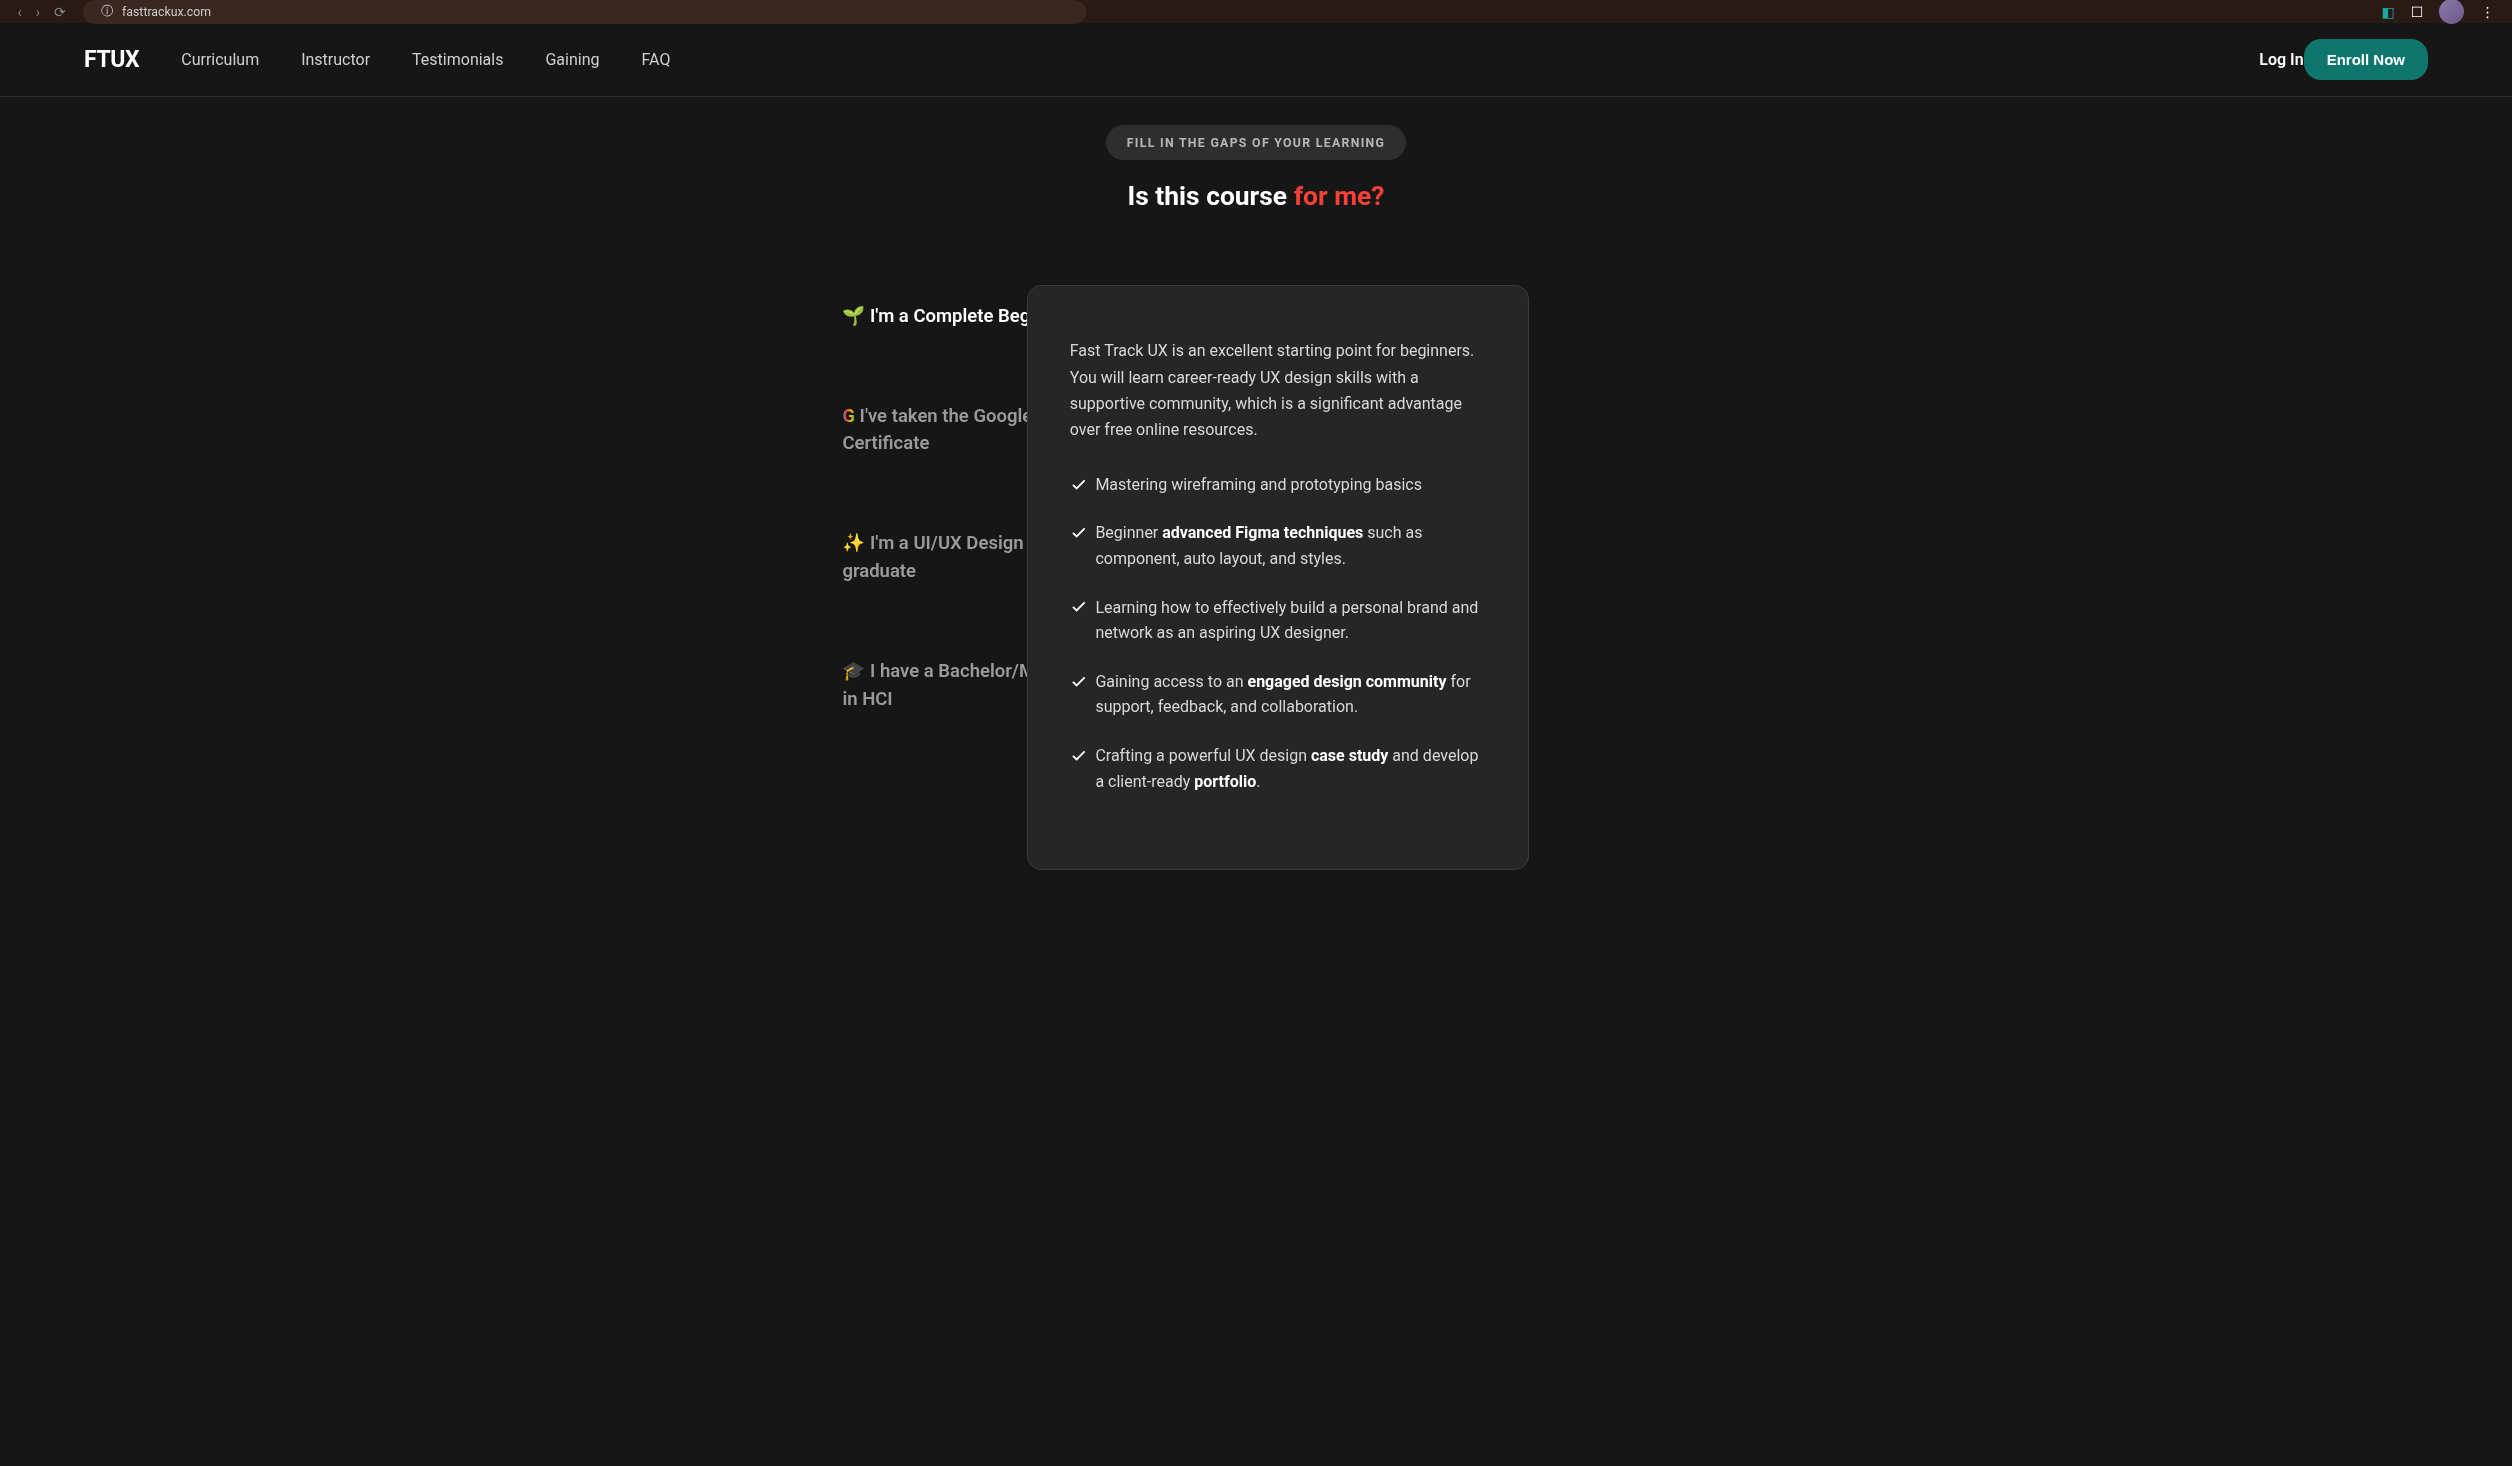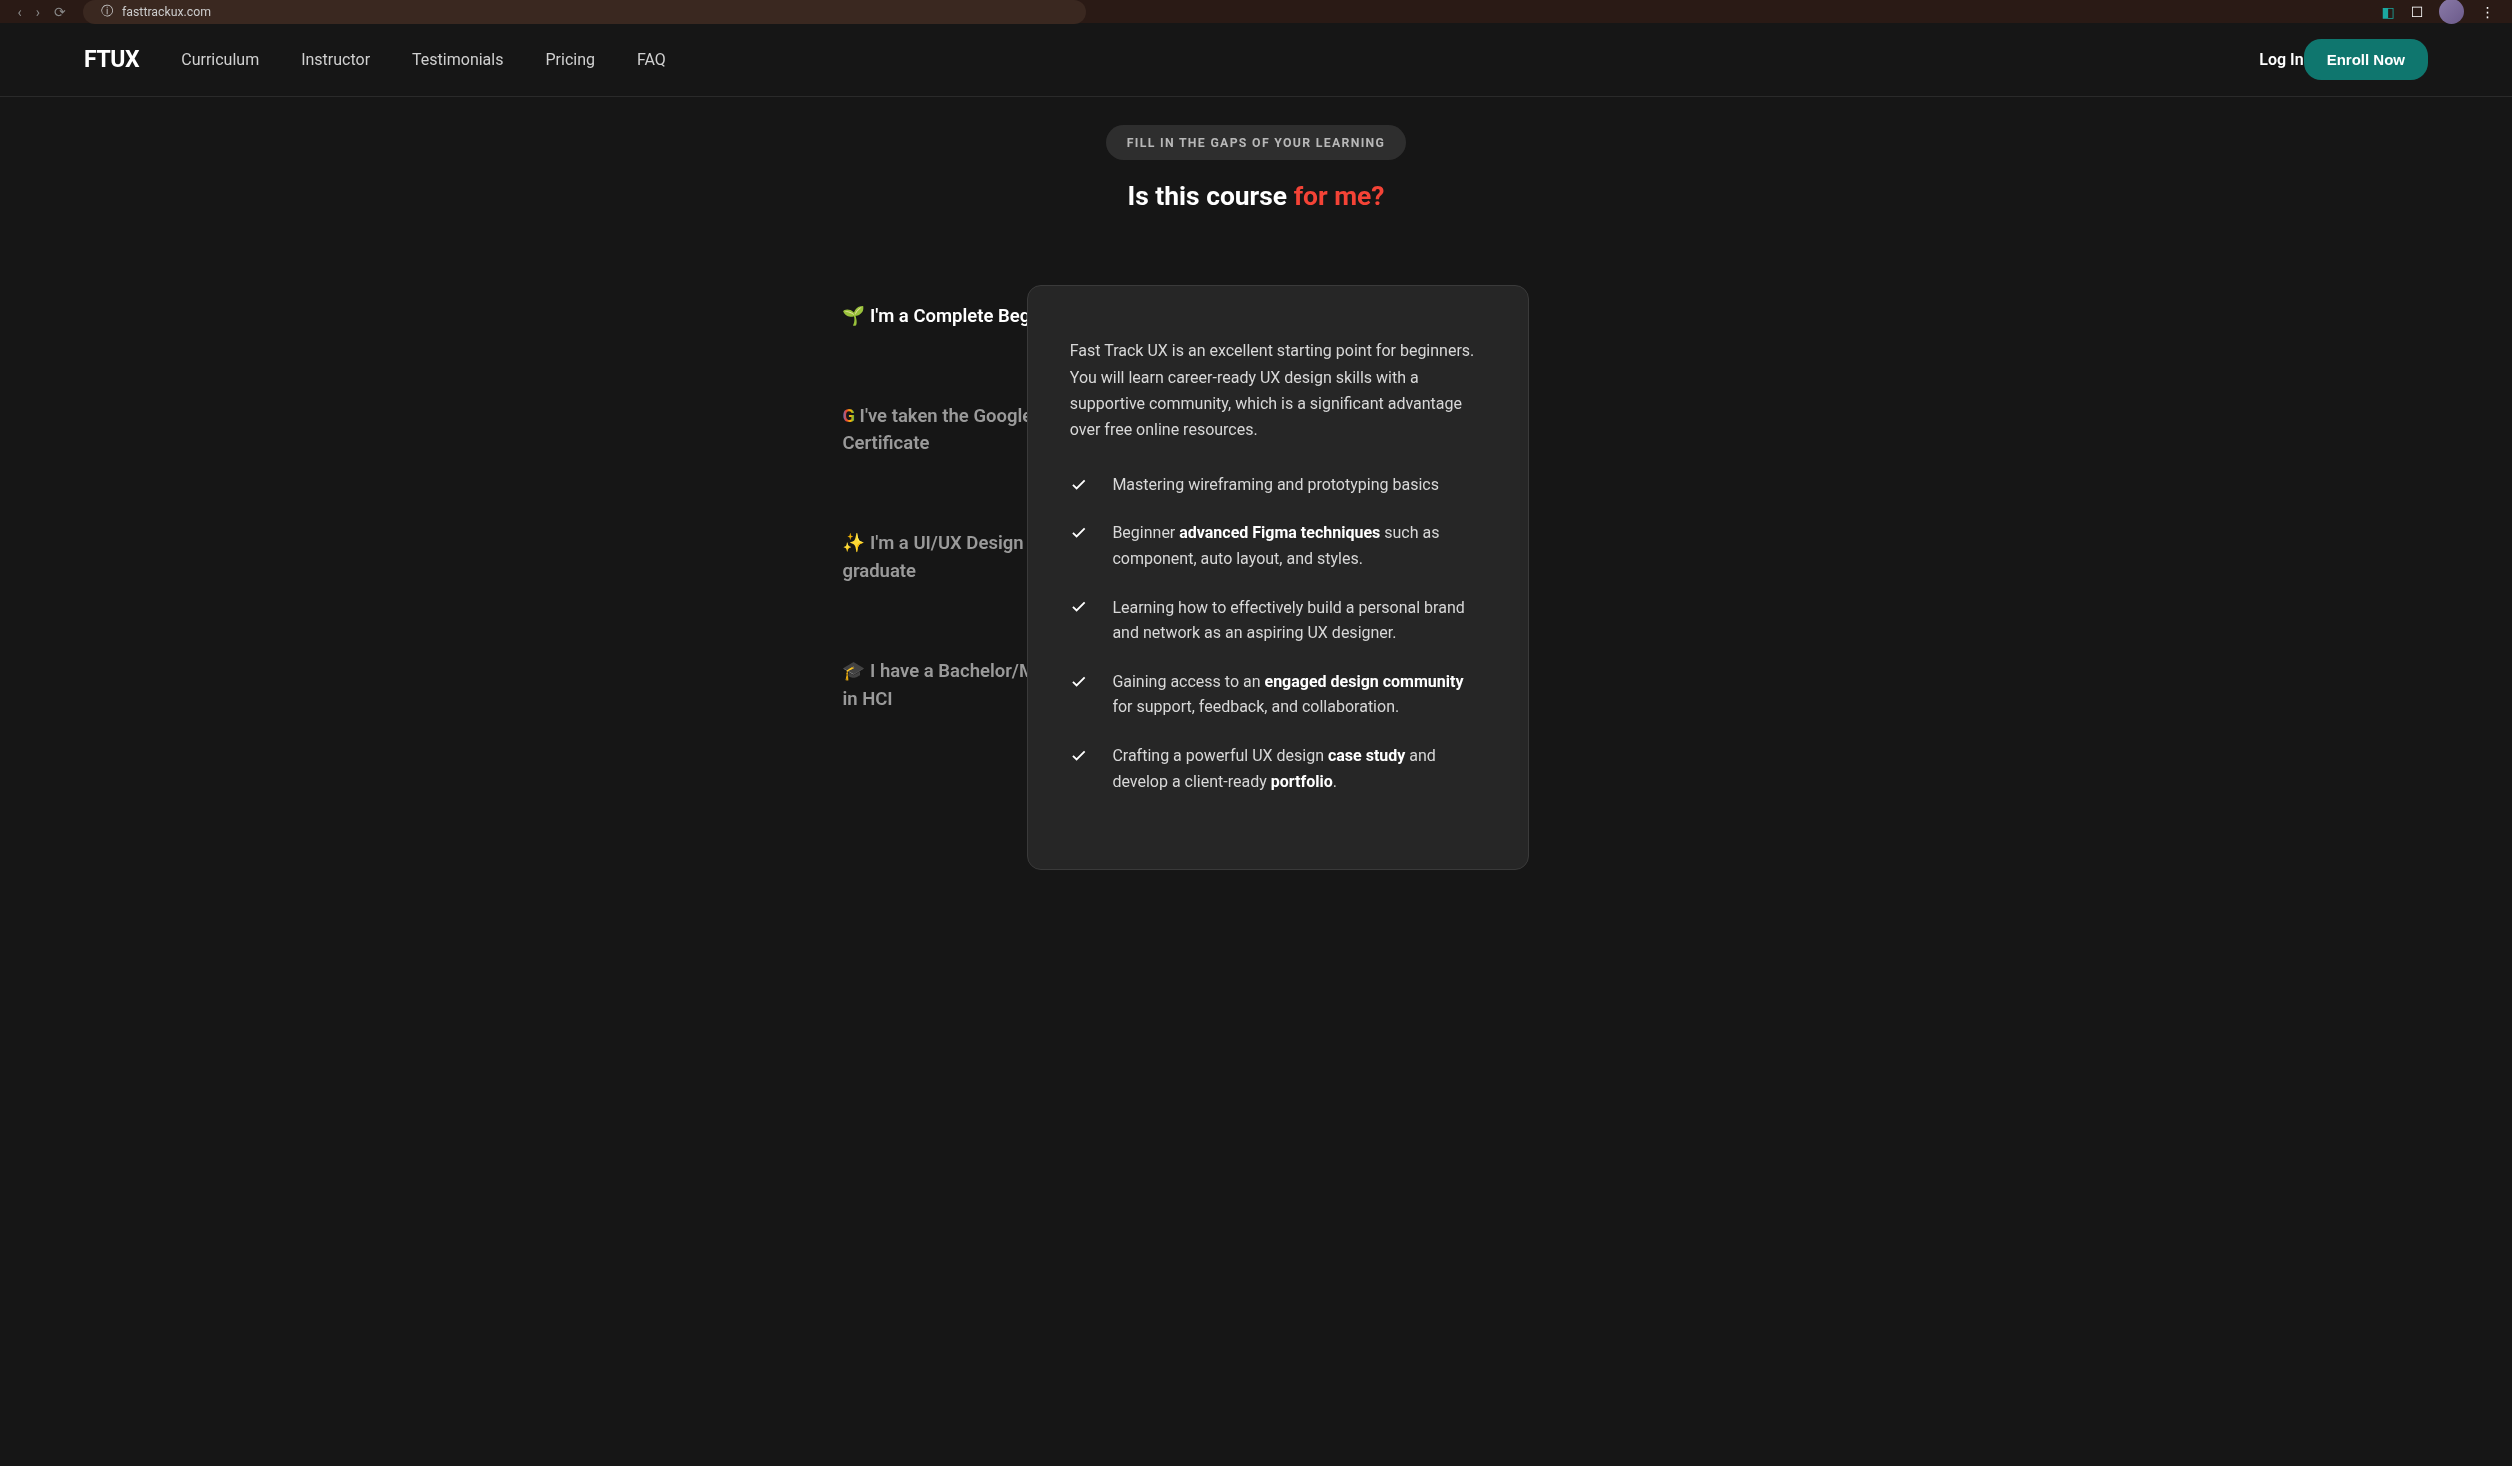--- a/index.html
+++ b/index.html
@@ -156,21 +156,21 @@
       color: #d8d8d8;
       font-size: 16px;
       line-height: 1.65;
       margin-bottom: 28px;
     }
     .check-list {
       list-style: none;
     }
     .check-item {
       display: flex;
-      gap: 25px;
+      gap: 8px;
       margin-bottom: 23px;
       color: #d8d8d8;
       font-size: 16px;
       line-height: 1.6;
     }
     .check-icon {
       flex-shrink: 0;
       width: 17.6px;
       height: 17.6px;
       margin-top: 3.5px;
@@ -207,21 +207,21 @@
     <span>⋮</span>
   </div>
 </div>
 
 <nav>
   <div class="logo">FTUX</div>
   <div class="nav-links" id="nav-links">
       <span class="nav-link">Curriculum</span>
       <span class="nav-link">Instructor</span>
       <span class="nav-link">Testimonials</span>
-      <span class="nav-link">Pricing</span>
+      <span class="nav-link">Gaining</span>
       <span class="nav-link">FAQ</span>
     </div>
   <div class="nav-right">
     <span class="login-btn">Log In</span>
     <button class="enroll-btn">Enroll Now</button>
   </div>
 </nav>
 
 <div class="content">
   <div class="pill">FILL IN THE GAPS OF YOUR LEARNING</div>

